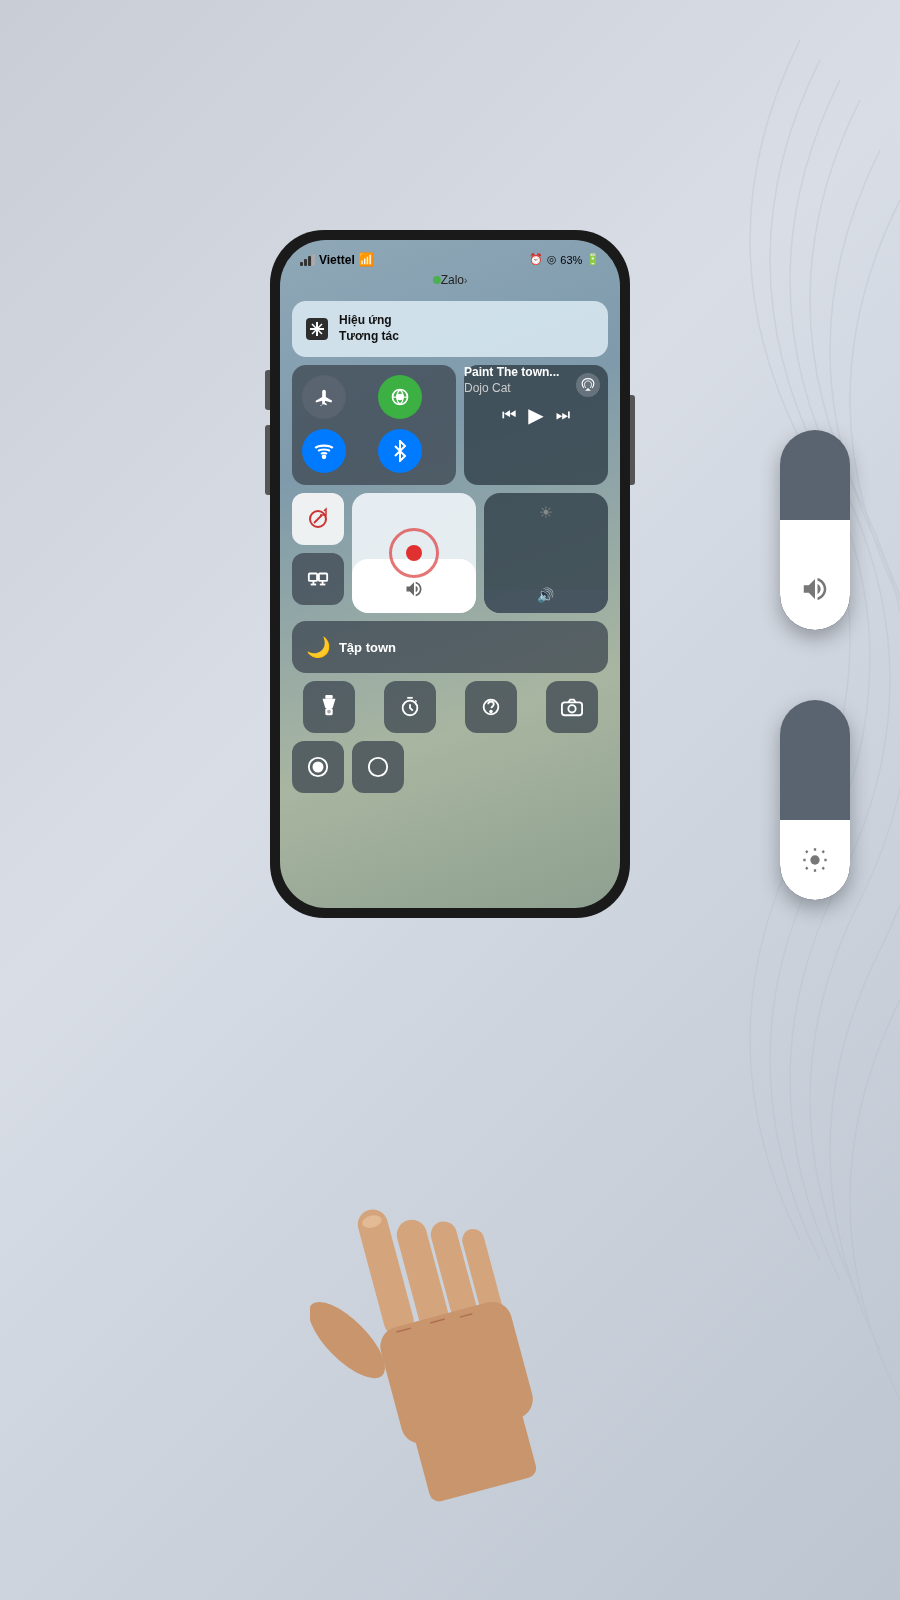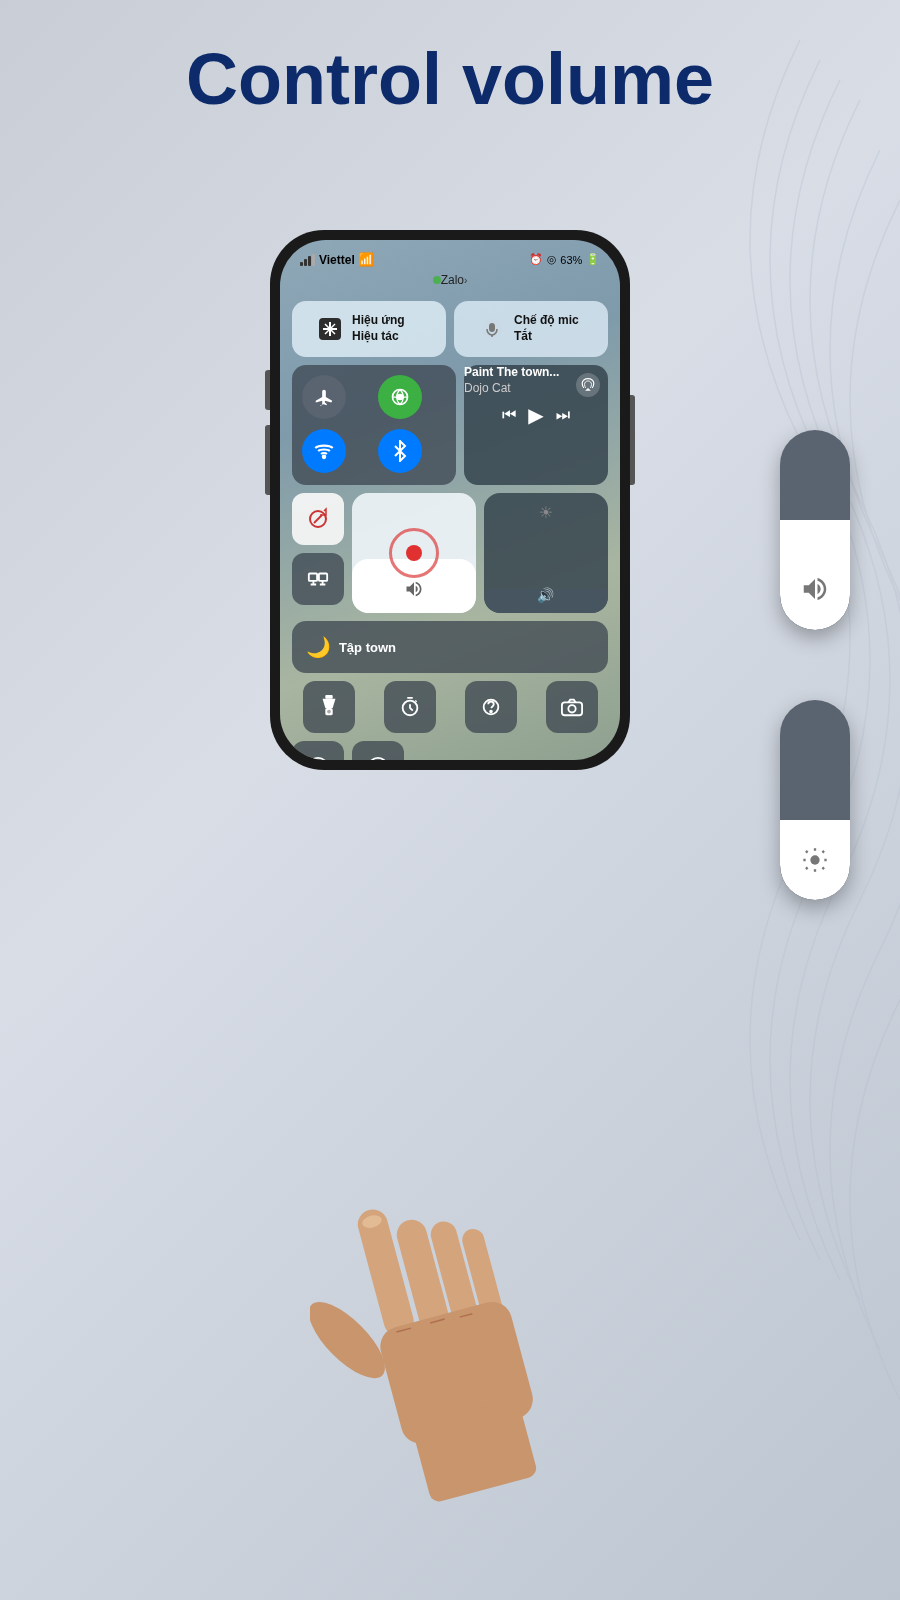--- a/index.html
+++ b/index.html
@@ -37,21 +37,21 @@
     .phone-wrapper {
       position: absolute;
       left: 50%;
       top: 230px;
       transform: translateX(-50%);
       z-index: 5;
     }
 
     .phone-outer {
       width: 360px;
-      height: 540px;
+      height: 688px;
       background: #1a1a1a;
       border-radius: 54px;
       padding: 10px;
       box-shadow: 
         0 30px 80px rgba(0,0,0,0.4),
         inset 0 0 0 1px #444,
         2px 0 0 #555 at left,
         -4px 200px 0 #555;
       position: relative;
     }
@@ -166,21 +166,21 @@
     .cc-row {
       display: flex;
       gap: 8px;
     }
 
     
     .cc-btn-wide {
       flex: 1;
       background: rgba(220, 235, 245, 0.85);
       border-radius: 14px;
-      padding: 10px 24px;
+      padding: 10px 11px;
       display: flex;
       align-items: center;
       gap: 8px;
       min-height: 56px;
     }
 
     .cc-btn-wide-icon {
       width: 28px;
       height: 28px;
       display: flex;
@@ -407,21 +407,21 @@
     <path d="M400,200 Q300,400 400,600 Q500,800 400,1000 Q300,1200 400,1400"></path>
     <path d="M380,150 Q280,350 380,550 Q480,750 380,950 Q280,1150 380,1350"></path>
     <path d="M360,100 Q260,300 360,500 Q460,700 360,900 Q260,1100 360,1300"></path>
     <path d="M340,80 Q240,280 340,480 Q440,680 340,880 Q240,1080 340,1280"></path>
     <path d="M320,60 Q220,260 320,460 Q420,660 320,860 Q220,1060 320,1260"></path>
     <path d="M300,40 Q200,240 300,440 Q400,640 300,840 Q200,1040 300,1240"></path>
   </g>
 </svg>
 
 <div class="headline">
-  <span>Control volume</span><br>
+  <br>
 </div>
 
 <div class="phone-wrapper">
   <div class="phone-outer">
     <div class="phone-side-right"></div>
     <div class="phone-screen">
 
       <div class="status-bar">
         <div class="status-left">
           <div class="signal-bars">
@@ -455,35 +455,21 @@
               <svg width="26" height="26" viewBox="0 0 26 26">
                 <rect x="2" y="2" width="22" height="22" rx="4" fill="#2d2d2d"></rect>
                 <line x1="13" y1="6" x2="13" y2="20" stroke="white" stroke-width="2"></line>
                 <line x1="6" y1="13" x2="20" y2="13" stroke="white" stroke-width="2"></line>
                 <line x1="8" y1="8" x2="18" y2="18" stroke="white" stroke-width="1.5"></line>
                 <line x1="18" y1="8" x2="8" y2="18" stroke="white" stroke-width="1.5"></line>
               </svg>
             </div>
             <div class="cc-btn-wide-text">
               <div>Hiệu ứng</div>
-              <div>Hiệu tác</div>
-            </div>
-          </div>
-          <div class="cc-btn-wide mic-off" style="background: rgba(215,230,242,0.85);">
-            <div class="cc-btn-wide-icon">
-              <svg width="24" height="24" viewBox="0 0 24 24" fill="none">
-                <circle cx="12" cy="12" r="10" fill="rgba(200,215,225,0.5)"></circle>
-                <path d="M12 6 C10.3 6 9 7.3 9 9 L9 12 C9 13.7 10.3 15 12 15 C13.7 15 15 13.7 15 12 L15 9 C15 7.3 13.7 6 12 6Z" fill="#777"></path>
-                <path d="M7 12 C7 15.3 9.2 18 12 18 C14.8 18 17 15.3 17 12" stroke="#777" stroke-width="1.5" fill="none"></path>
-                <line x1="12" y1="18" x2="12" y2="20" stroke="#777" stroke-width="1.5"></line>
-              </svg>
-            </div>
-            <div class="cc-btn-wide-text">
-              <div>Chế độ mic</div>
-              <div>Tắt</div>
+              <div>Tương tác</div>
             </div>
           </div>
         </div>
 
         <div class="cc-row">
           <div class="cc-network">
             <div class="net-btn airplane">
               <svg width="22" height="22" viewBox="0 0 24 24" fill="white">
                 <path d="M21 16l-7-4V6a2 2 0 0 0-4 0v6l-7 4v2l7-2v4.5l-2 1.5V21l3.5-1 3.5 1v-1.5l-2-1.5V16l7 2z"></path>
               </svg>

